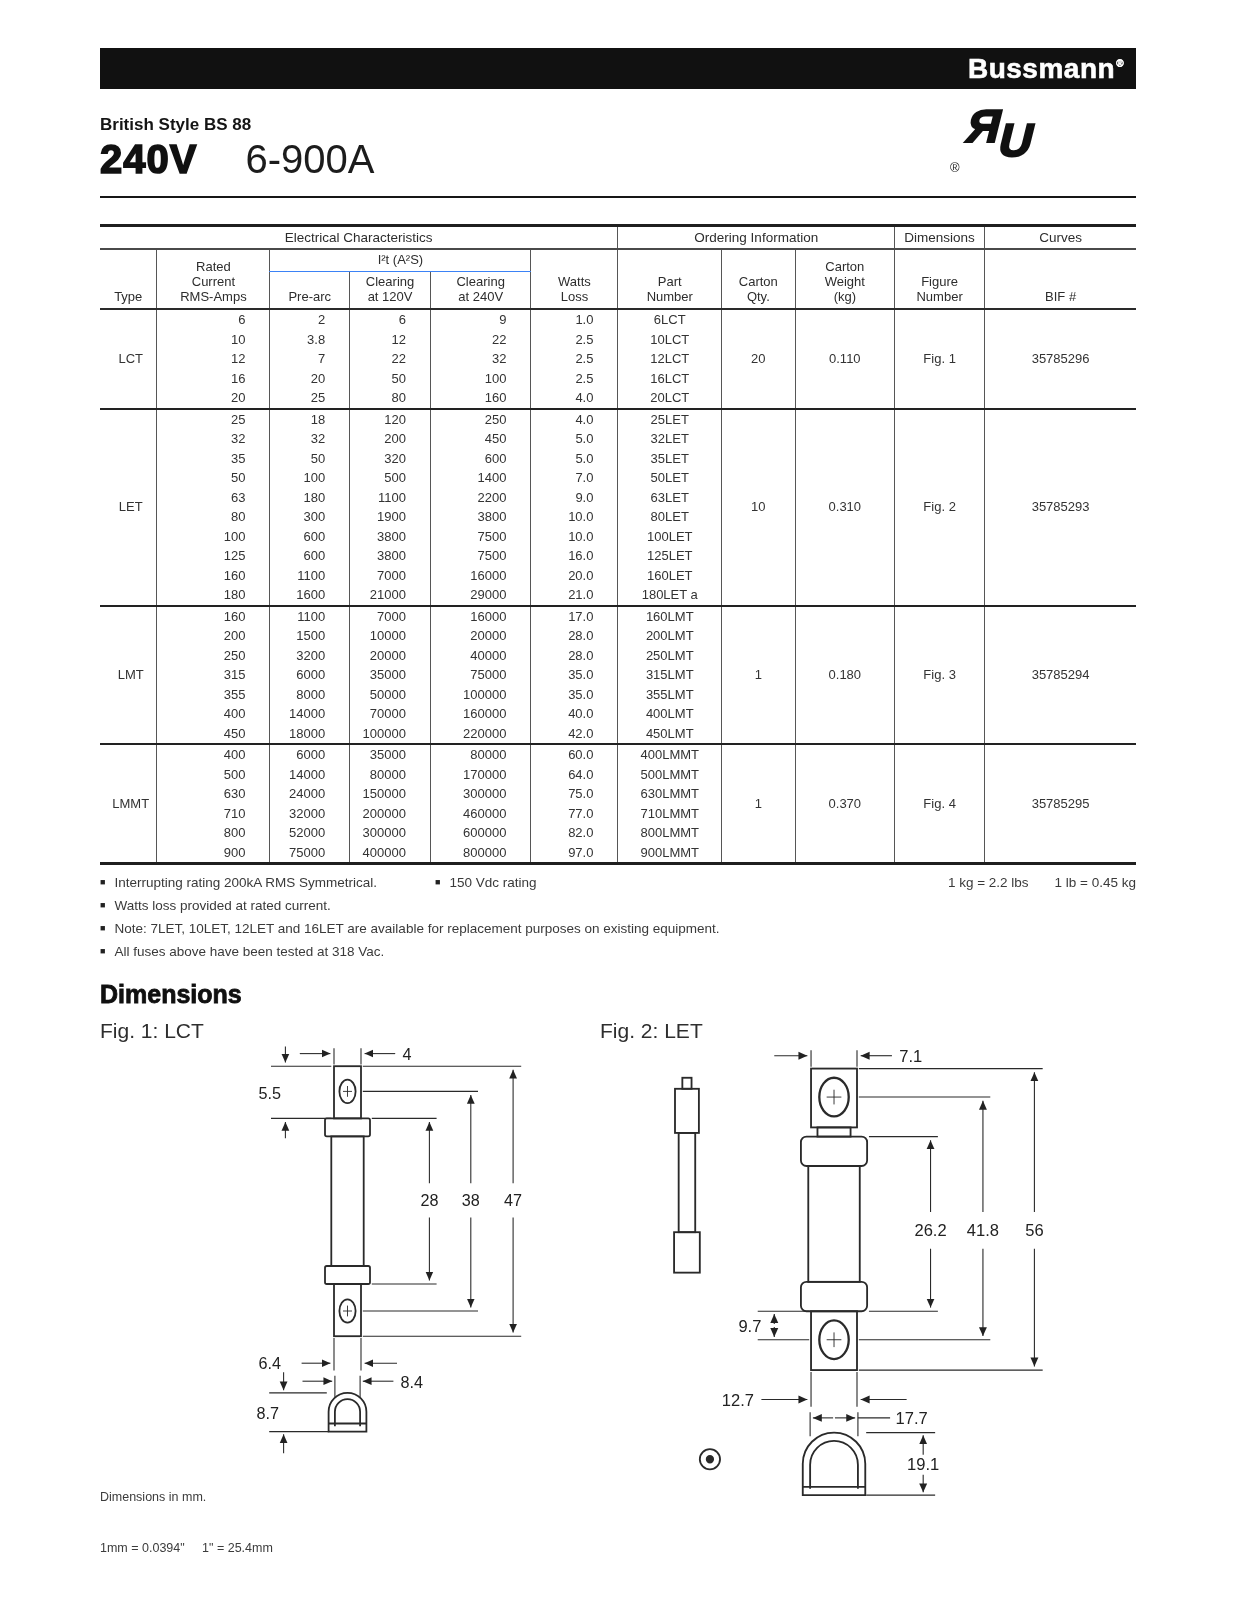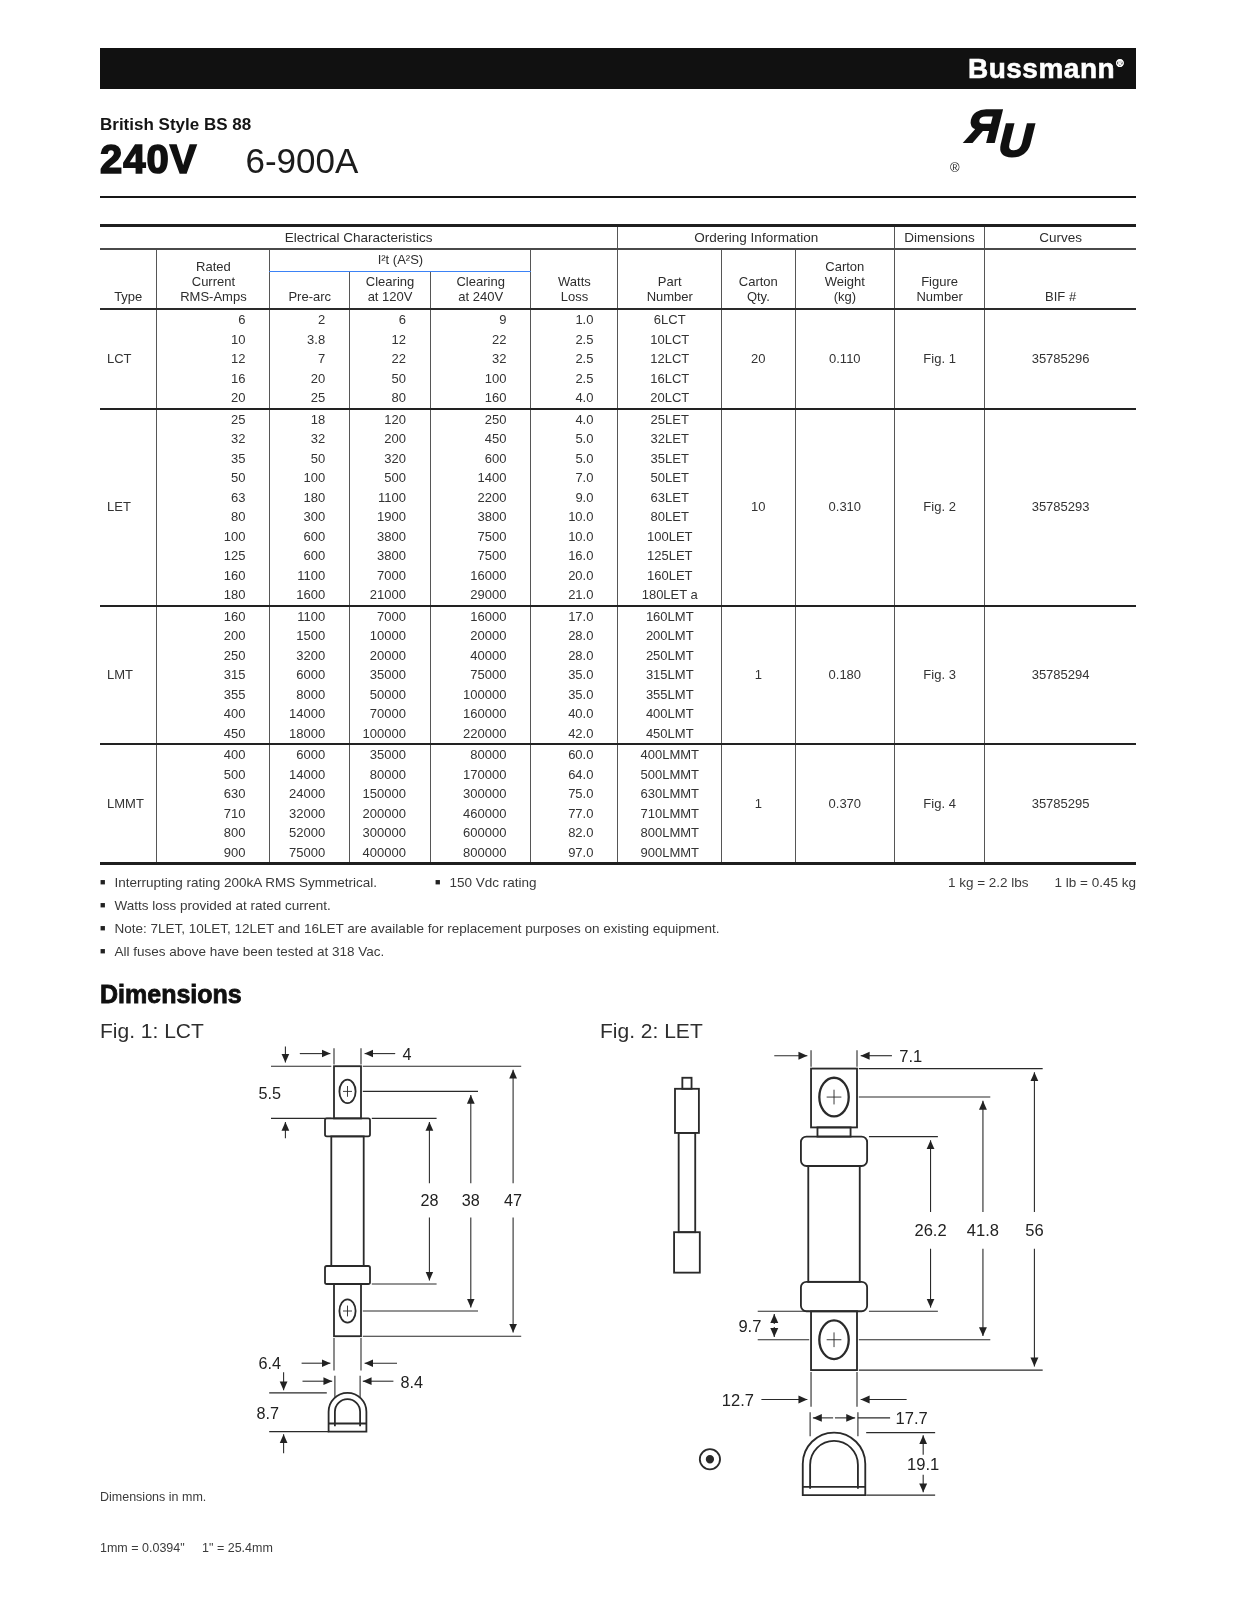--- a/index.html
+++ b/index.html
@@ -18,21 +18,21 @@
   .brandbar .brand {
     color:#fff; font-weight:bold; font-size:28px; letter-spacing:0.5px;
     -webkit-text-stroke:0.6px #fff;
   }
   .brandbar .reg { color:#fff; font-size:10px; vertical-align:super; margin-left:1px; }
 
   .titleblock { margin-top:26px; position:relative; }
   .title-line1 { font-size:17px; font-weight:bold; color:#151515; }
   .title-line2 { margin-top:2px; }
   .title-voltage { font-size:40px; font-weight:bold; color:#111; -webkit-text-stroke:1.6px #111; letter-spacing:1px; }
-  .title-amps { font-size:35px; font-weight:400; color:#1c1c1c; margin-left:48px; }
+  .title-amps { font-size:40px; font-weight:400; color:#1c1c1c; margin-left:48px; }
   .ul-mark { position:absolute; right:70px; top:-12px; width:110px; height:80px; }
   .ul-mark .l1, .ul-mark .l2 {
     position:absolute; font-weight:bold; color:#111; -webkit-text-stroke:2px #111;
     font-size:46px; transform:skewX(-14deg);
   }
   .ul-mark .l1 { left:12px; top:-4px; }
   .ul-mark .l2 { left:44px; top:10px; }
   .ul-mark .ulreg { position:absolute; left:-6px; bottom:8px; font-size:13px; color:#222; }
 
   .title-rule { margin-top:14px; height:2px; background:#161616; }
@@ -42,21 +42,21 @@
     font-size:13px; color:#333; border-top:3px solid #1f1f1f; border-bottom:3px solid #1f1f1f; }
   table.spec th { font-weight:normal; white-space:pre-line; line-height:15px; font-size:13px;
     vertical-align:bottom; text-align:center; padding:2px 2px 4px 2px; color:#2d2d2d; }
   tr.sect-row th { font-size:13.5px; vertical-align:middle; padding:3px 0; }
   tr.sect-row { border-bottom:2px solid #4a4a4a; }
   thead { border-bottom:2px solid #2a2a2a; }
   th.bl, td.bl { border-left:1px solid #565656; }
   th.i2t { border-bottom:1px solid #3b82f6; padding-bottom:2px; }
   tbody { border-top:2px solid #222; }
   tbody td { height:19.5px; padding:0 2px; line-height:19.5px; border-left:1px solid #565656; }
-  td.cell-type { border-left:none; text-align:left; padding-left:7px; vertical-align:middle; }
+  td.cell-type { border-left:none; text-align:center; padding-left:7px; vertical-align:middle; }
   td.cell-num { text-align:right; padding-right:24px; }
   td.cell-part { text-align:center; }
   td.cell-center { text-align:center; vertical-align:middle; }
 
   
   .notes { margin-top:7px; font-size:13.5px; color:#3a3a3a; }
   .note-line { display:flex; align-items:baseline; line-height:21px; }
   .bullet { font-size:9px; margin-right:9px; position:relative; top:-2px; color:#222; }
   .note-gap { width:58px; }
   .conv { margin-left:auto; display:flex; }

